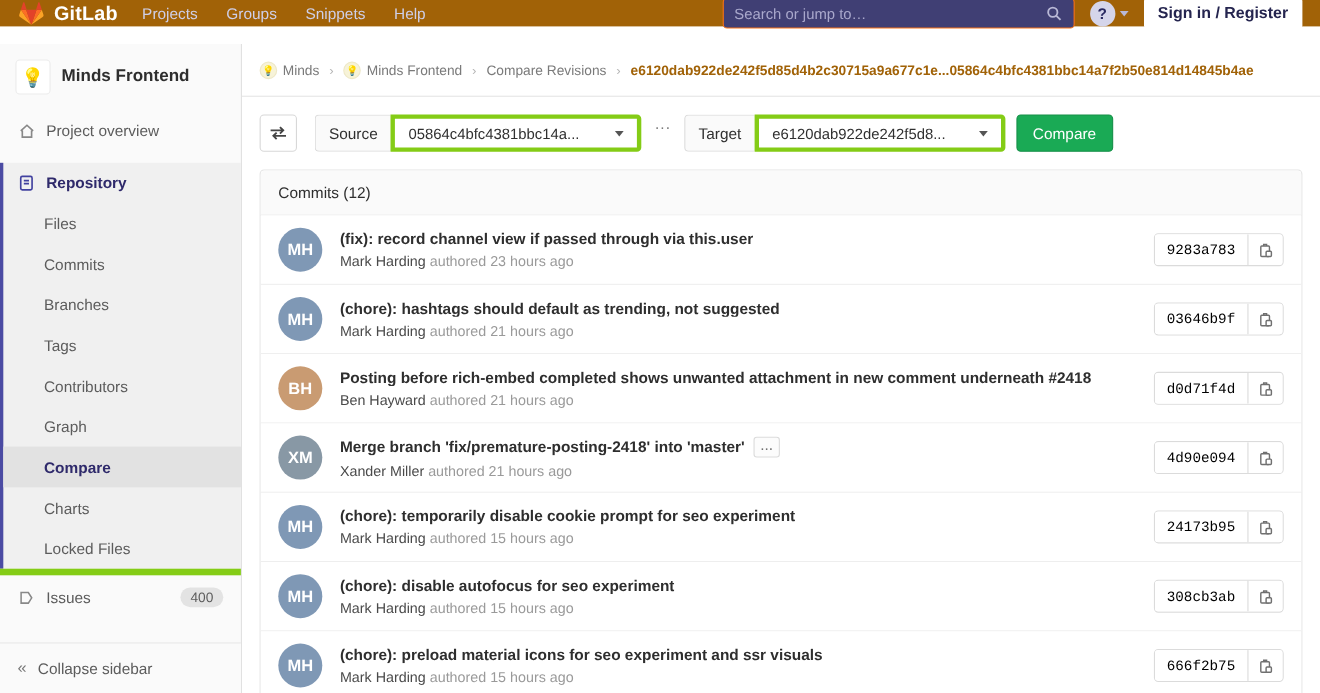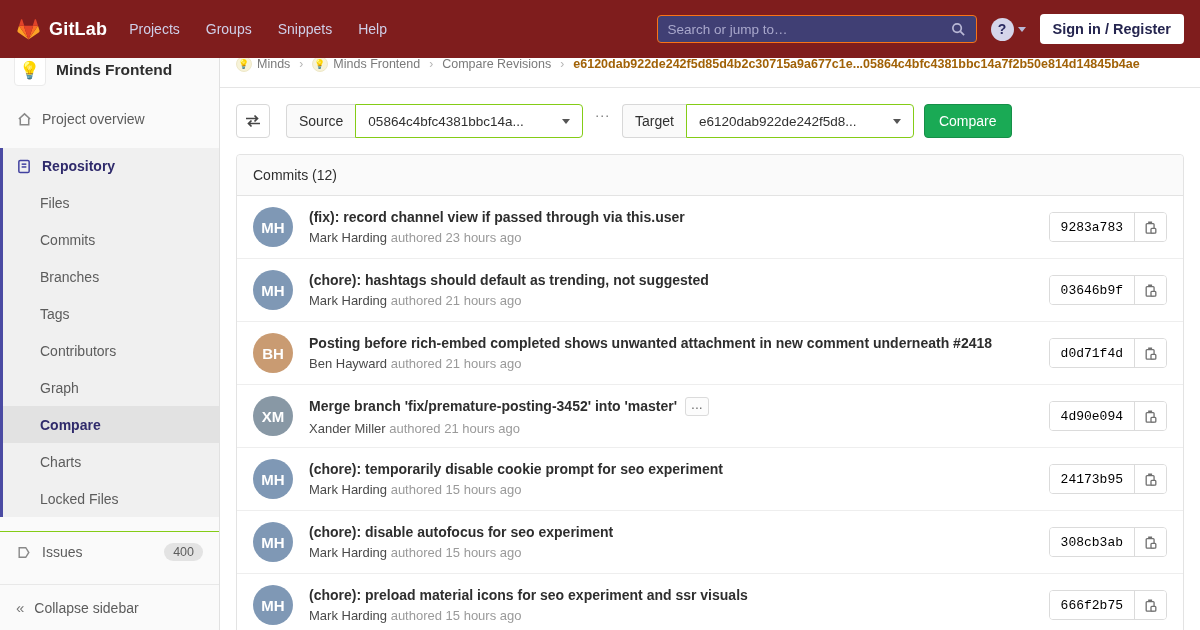--- a/index.html
+++ b/index.html
@@ -1,20 +1,20 @@
 <!DOCTYPE html>
 <html><head>
 <meta charset="utf-8">
 <style>
   * { margin:0; padding:0; box-sizing:border-box; }
   html,body { width:1200px; height:630px; overflow:hidden; }
   body { font-family:"Liberation Sans","DejaVu Sans",sans-serif; font-size:14px; color:#303030; background:#fff; }
 
   
-  .navbar { position:fixed; top:0; left:0; right:0; height:58px; background:#7f1d1d; display:flex; align-items:center; padding:0 16px; z-index:10; }
+  .navbar { position:fixed; top:0; left:0; right:0; height:24px; background:#a16207; display:flex; align-items:center; padding:0 16px; z-index:10; }
   .brand { display:flex; align-items:center; gap:8px; margin-right:22px; cursor:pointer; }
   .brand-text { color:#fff; font-size:18px; font-weight:600; letter-spacing:.2px; }
   .nav-links { display:flex; align-items:flex-start; gap:26px; }
   .nav-link { color:#cfcfe8; font-size:14px; cursor:pointer; }
   .nav-right { margin-left:auto; display:flex; align-items:center; gap:14px; }
   .search-box { width:320px; height:28px; background:#403f74; border:1px solid #f97316; border-radius:4px; display:flex; align-items:center; padding:0 10px; }
   .search-box input { flex:1; background:transparent; border:none; outline:none; color:#e6e6f5; font-size:13.5px; font-family:inherit; }
   .search-box input::placeholder { color:#a9a8cc; }
   .help-wrap { display:flex; align-items:center; gap:4px; cursor:pointer; }
   .help-circle { width:23px; height:23px; border-radius:50%; background:#d5d5ea; color:#292961; font-weight:bold; font-size:14px; display:flex; align-items:center; justify-content:center; }
@@ -27,39 +27,39 @@
   .project-avatar { width:32px; height:32px; background:#fff; border:1px solid #ebebeb; border-radius:4px; display:flex; align-items:center; justify-content:center; font-size:17px; }
   .context-title { font-size:15.5px; font-weight:bold; color:#2e2e2e; }
   .side-item { display:flex; align-items:center; gap:10px; height:34px; padding:0 16px; color:#5c5c5c; cursor:pointer; font-size:14px; }
   .side-item .sicon { display:flex; width:16px; justify-content:center; color:#888; }
   .repo-section { background:#f0f0f0; border-left:3px solid #4b4ba3; margin-top:12px; }
   .repo-section .side-item { padding-left:13px; }
   .repo-head { height:36px; font-weight:bold; color:#2f2a6b; }
   .repo-head .sicon { color:#41419f; }
   .repo-sub { height:37px; padding-left:37px !important; }
   .repo-sub.active { background:#e2e2e2; font-weight:bold; color:#2f2a6b; }
-  .issues-block { margin-top:14px; border-top:1px solid #84cc16; padding-top:2px; }
+  .issues-block { border-top:6px solid #84cc16; padding-top:2px; }
   .issues-row { height:36px; }
   .count-badge { margin-left:auto; background:#e3e3e3; color:#5c5c5c; border-radius:9px; padding:2px 9px; font-size:12.5px; }
   .collapse-row { position:absolute; bottom:0; left:0; right:0; border-top:1px solid #e8e8e8; height:46px; display:flex; align-items:center; gap:10px; padding:0 16px; color:#5c5c5c; cursor:pointer; background:#fafafa; }
   .collapse-row .sicon { font-size:15px; color:#777; }
 
   
   .main { margin-left:220px; margin-top:40px; }
   .breadcrumb-bar { height:48px; border-bottom:1px solid #e5e5e5; display:flex; align-items:center; padding:0 16px; font-size:12.5px; color:#7a7a7a; white-space:nowrap; }
   .crumb { display:flex; align-items:center; gap:5px; cursor:pointer; color:#7a7a7a; }
   .crumb-avatar { width:16px; height:16px; border-radius:50%; background:#f7f3d8; border:1px solid #eee8c8; font-size:9px; display:flex; align-items:center; justify-content:center; }
   .crumb-sep { margin:0 9px; color:#b5b5b5; font-size:12px; }
   .crumb-current { color:#a16207; font-weight:600; font-size:12.5px; }
 
   .compare-form { display:flex; align-items:flex-start; padding:16px; gap:0; }
   .swap-btn { width:34px; height:34px; background:#fff; border:1px solid #d8d8d8; border-radius:4px; display:flex; align-items:center; justify-content:center; cursor:pointer; margin-right:16px; }
   .field-group { display:flex; height:34px; }
   .field-addon { background:#fafafa; border:1px solid #d8d8d8; border-right:none; border-radius:4px 0 0 4px; display:flex; align-items:center; padding:0 12px; color:#303030; }
-  .field-select { background:#fff; border:1px solid #84cc16; border-radius:0 4px 4px 0; display:flex; align-items:center; gap:18px; padding:0 12px; cursor:pointer; min-width:228px; justify-content:space-between; }
+  .field-select { background:#fff; border:4px solid #84cc16; border-radius:0 4px 4px 0; display:flex; align-items:center; gap:18px; padding:0 12px; cursor:pointer; min-width:228px; justify-content:space-between; }
   .sel-text { font-size:13.5px; color:#303030; }
   .chev-dark { width:0; height:0; border-left:4px solid transparent; border-right:4px solid transparent; border-top:5px solid #555; }
   .dots-sep { color:#7a7a7a; margin:0 12px; letter-spacing:1px; }
   .compare-btn { margin-left:10px; background:#1aaa55; border:1px solid #168f48; color:#fff; border-radius:4px; height:34px; padding:0 14px; font-size:14px; cursor:pointer; font-family:inherit; }
 
   .commits-card { margin:0 16px; border:1px solid #e3e3e3; border-radius:4px 4px 0 0; }
   .card-header { background:#fafafa; border-bottom:1px solid #e3e3e3; padding:12px 16px; border-radius:4px 4px 0 0; color:#2e2e2e; }
   .commit-row { display:flex; align-items:center; padding:11px 16px; border-bottom:1px solid #eee; background:#fff; }
   .commit-avatar { width:40px; height:40px; border-radius:50%; color:#fff; font-size:15px; font-weight:bold; display:flex; align-items:center; justify-content:center; margin-right:16px; flex:none; }
   .commit-body { flex:1; min-width:0; }
@@ -327,21 +327,21 @@
               <rect x="8" y="9" width="5.5" height="5.5" rx="1" fill="#fff"></rect>
             </svg>
           </span>
         </div>
       </div>
 
       <div class="commit-row">
         <span class="commit-avatar" style="background: rgb(136, 152, 165);">XM</span>
         <div class="commit-body">
           <div class="commit-title-line">
-            <span class="commit-title">Merge branch 'fix/premature-posting-3452' into 'master'</span>
+            <span class="commit-title">Merge branch 'fix/premature-posting-2418' into 'master'</span>
             <button class="ellipsis-btn">...</button>
           </div>
           <div class="commit-meta">
             <span class="commit-author">Xander Miller</span>
             <span>authored 21 hours ago</span>
           </div>
         </div>
         <div class="sha-group">
           <span class="sha-label">4d90e094</span>
           <span class="copy-btn">

